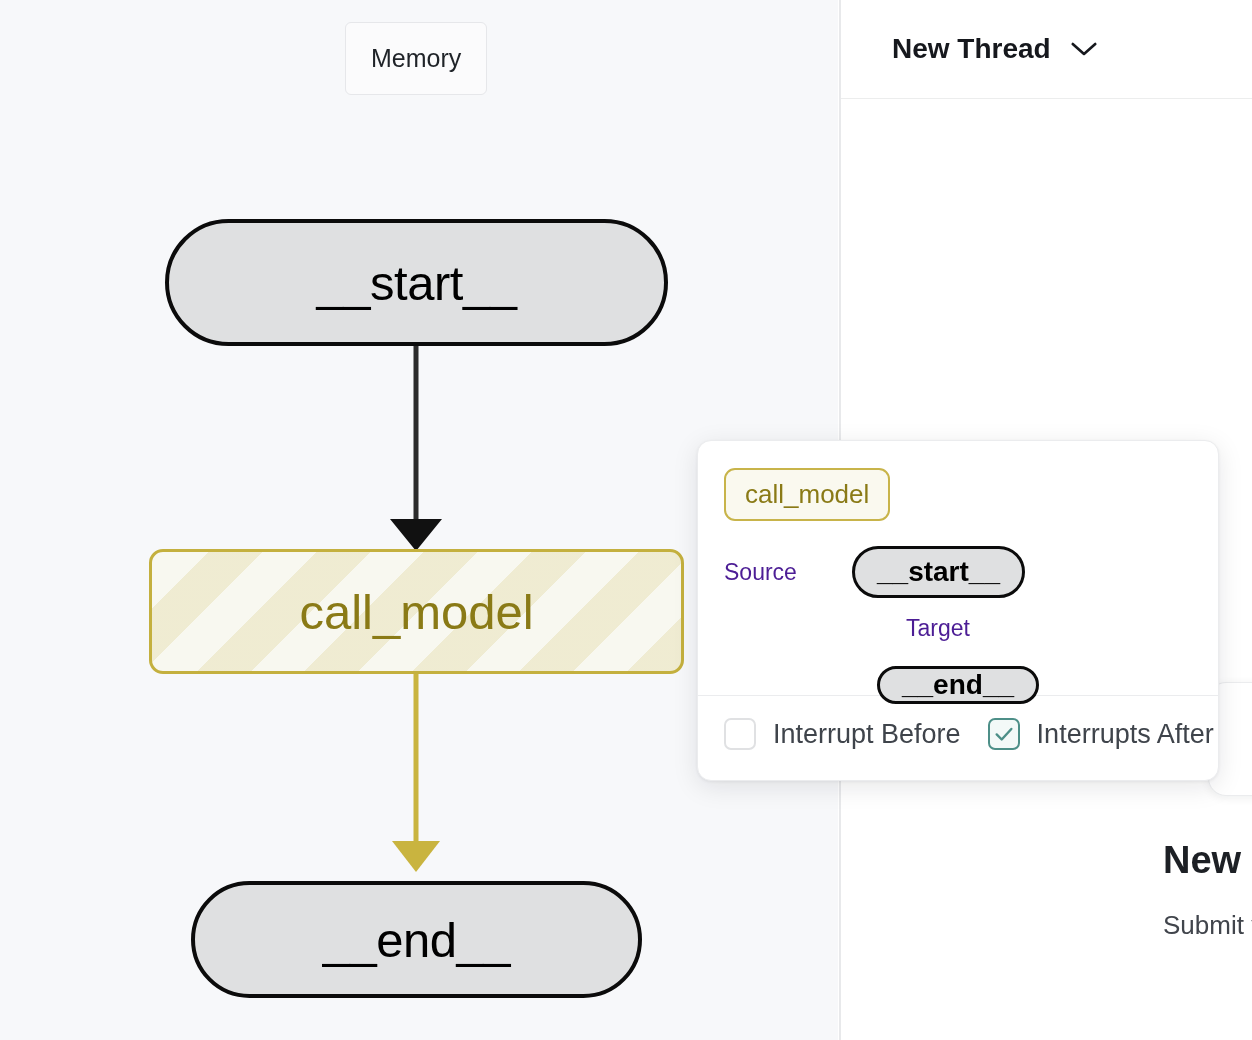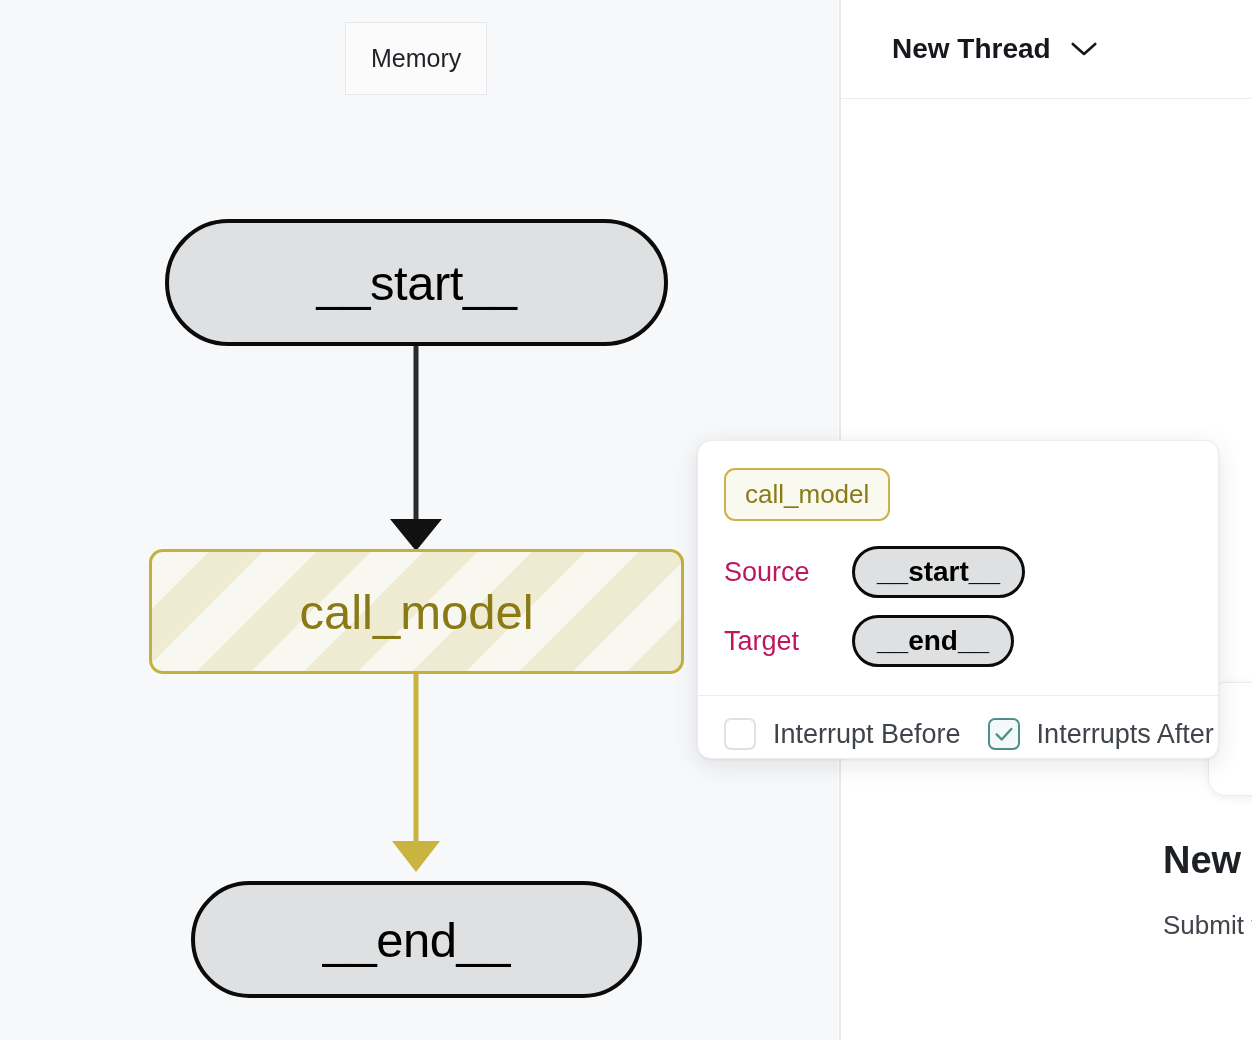--- a/index.html
+++ b/index.html
@@ -35,21 +35,21 @@
     left: 345px;
     top: 22px;
     display: flex;
     gap: 17px;
     align-items: flex-start;
   }
 
   .tool-btn {
     background: #fbfbfc;
     border: 1px solid #e6e7ea;
-    border-radius: 0;
+    border-radius: 6px;
     height: 73px;
     display: flex;
     align-items: center;
     gap: 18px;
     padding: 0 25px;
     font-size: 25px;
     color: #1f2328;
     cursor: pointer;
     white-space: nowrap;
   }
@@ -216,25 +216,25 @@
     margin-bottom: 25px;
   }
 
   .popup-row {
     display: flex;
     align-items: center;
     gap: 24px;
     margin-bottom: 17px;
     height: 52px;
   }
-  .popup-row:last-child { margin-bottom: 0; }
+  .popup-row:last-child { margin-bottom: 0; flex-direction: column; }
 
   .popup-row-label {
-    font-size: 27px;
-    color: #be185d;
+    font-size: 23px;
+    color: #4c1d95;
     width: 104px;
     flex: 0 0 auto;
   }
 
   .mini-pill {
     background: #dfe0e1;
     border: 3px solid #0b0b0b;
     border-radius: 30px;
     height: 52px;
     display: inline-flex;
@@ -242,21 +242,21 @@
     justify-content: center;
     padding: 0 22px;
     font-size: 28px;
     font-weight: 700;
     color: #000;
     cursor: pointer;
   }
 
   #popup-footer {
     border-top: 1px solid #ebecee;
-    padding: 22px 26px 8px 26px;
+    padding: 22px 26px 30px 26px;
     display: flex;
     align-items: center;
     gap: 20px;
   }
 
   .check-group {
     display: flex;
     align-items: center;
     gap: 17px;
     cursor: pointer;

